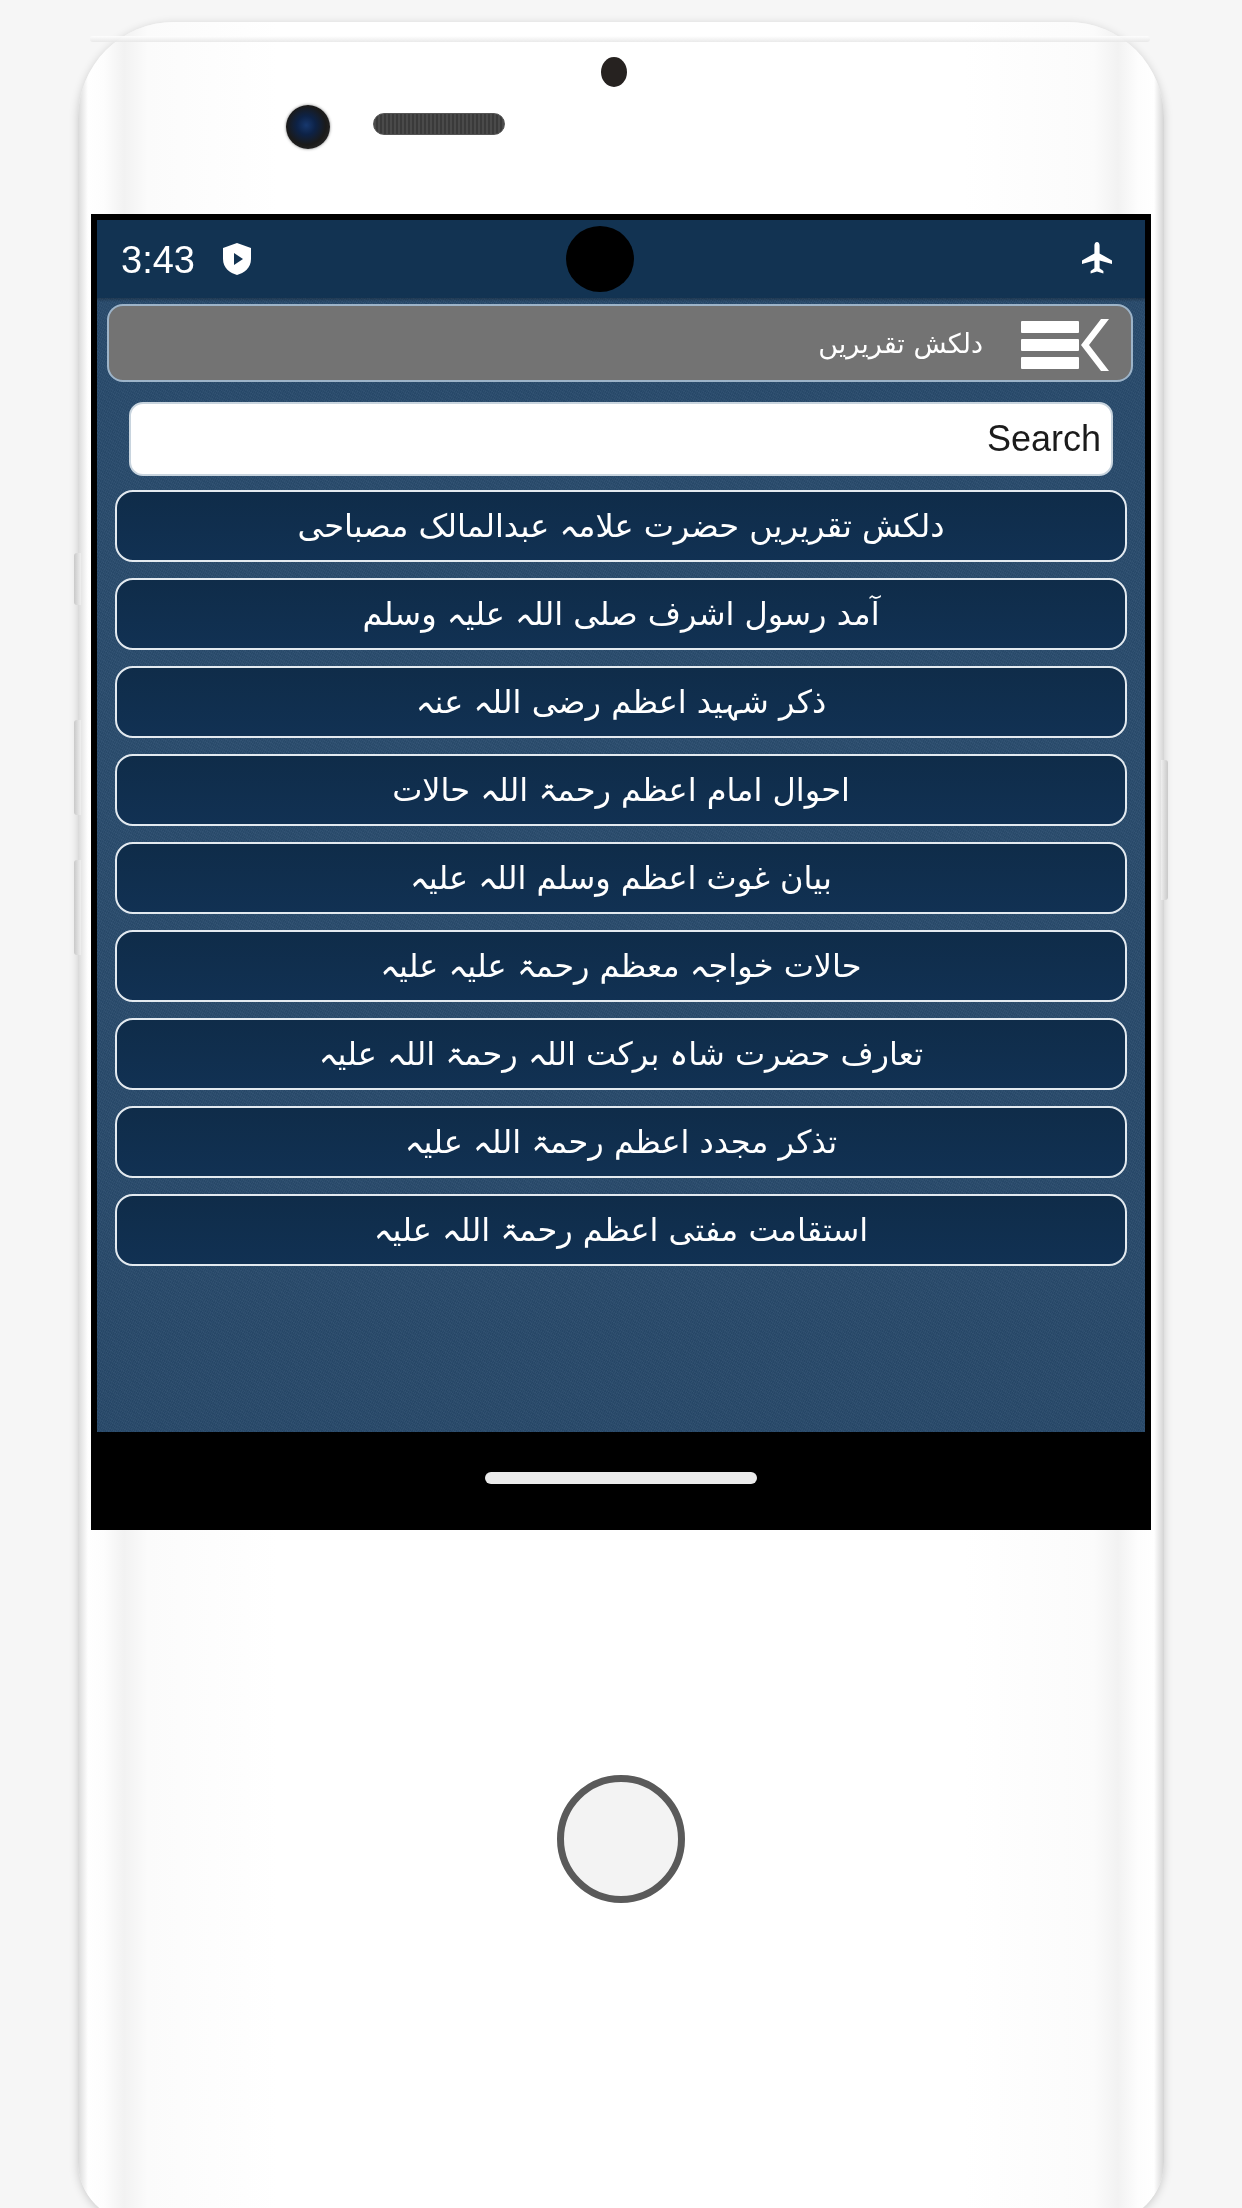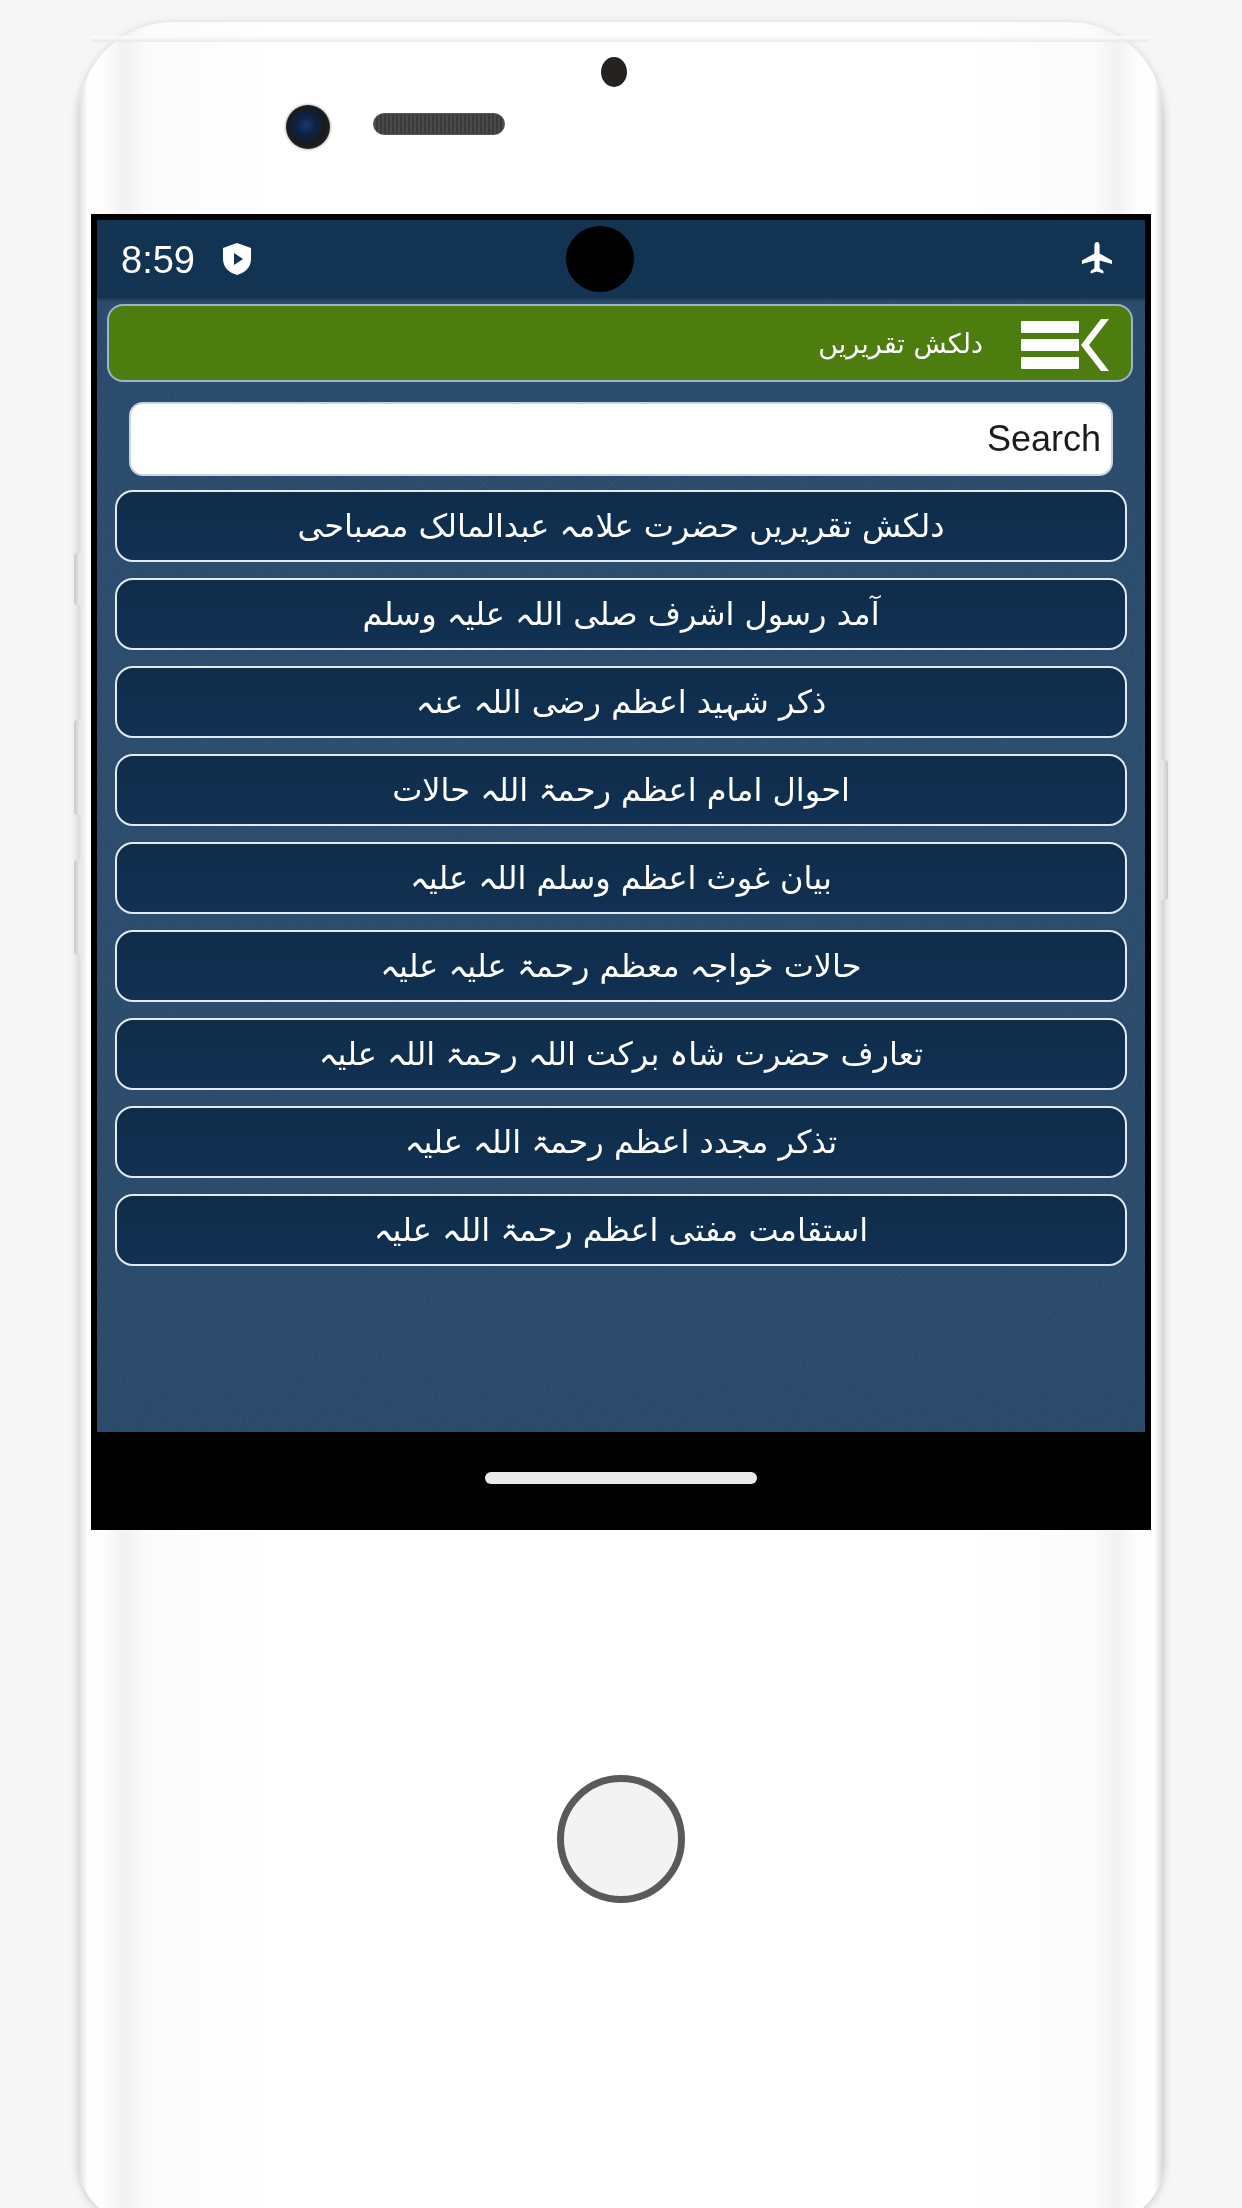--- a/index.html
+++ b/index.html
@@ -176,21 +176,21 @@
     background: linear-gradient(180deg, rgba(0,0,0,0.25), rgba(0,0,0,0));
   }
 
   
   #app-header {
     position: absolute;
     left: 10px;
     top: 84px;
     width: 1026px;
     height: 78px;
-    background: #4d7c0f;
+    background: #737373;
     border: 2px solid #9db4c9;
     border-radius: 16px;
     box-sizing: border-box;
     z-index: 5;
   }
   #header-title {
     position: absolute;
     right: 148px;
     top: 50%;
     transform: translateY(-50%);
@@ -314,21 +314,21 @@
   <div class="side-btn" id="btn-volup"></div>
   <div class="side-btn" id="btn-voldn"></div>
   <div id="btn-power"></div>
 
   <div id="screen">
     <div id="screen-inner">
 
       <div id="app-bg"></div>
 
       <div id="status-bar">
-        <div id="status-time">8:59</div>
+        <div id="status-time">3:43</div>
 
         <div id="status-shield">
           <svg viewBox="0 0 32 34" width="32" height="34" aria-hidden="true">
             <path d="M16 1 L30 6 V17 C30 26 23 31 16 33 C9 31 2 26 2 17 V6 Z" fill="#ffffff"></path>
             <path d="M13 11 L22 17 L13 23 Z" fill="#123352"></path>
           </svg>
         </div>
 
         <div id="status-punchhole"></div>
 

